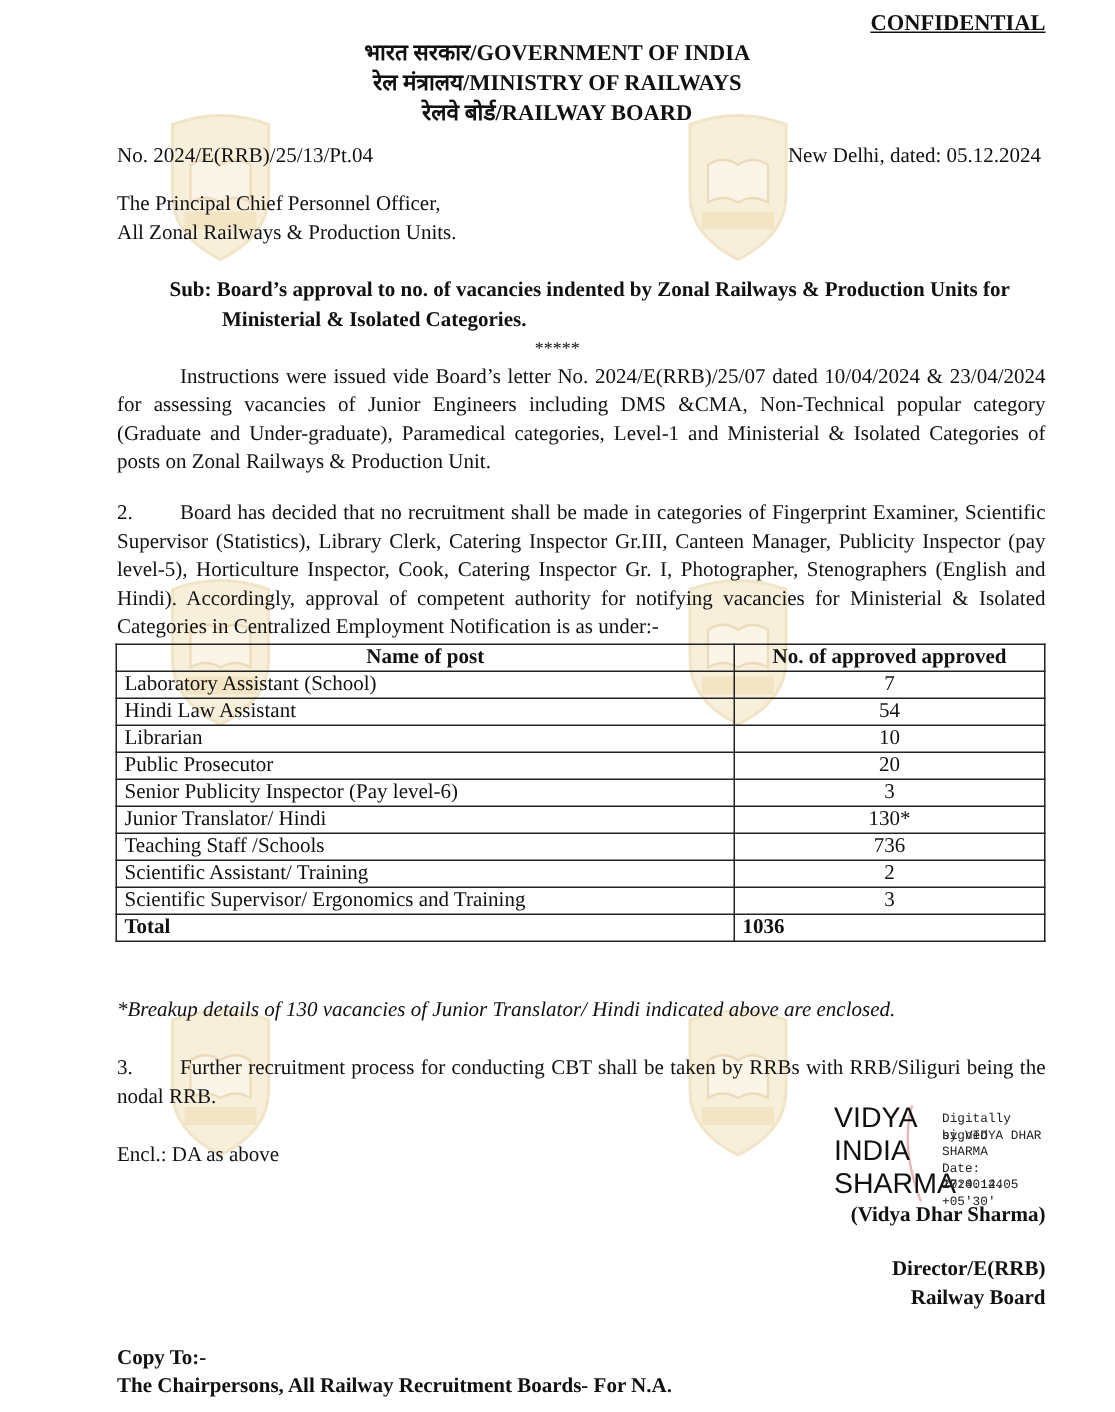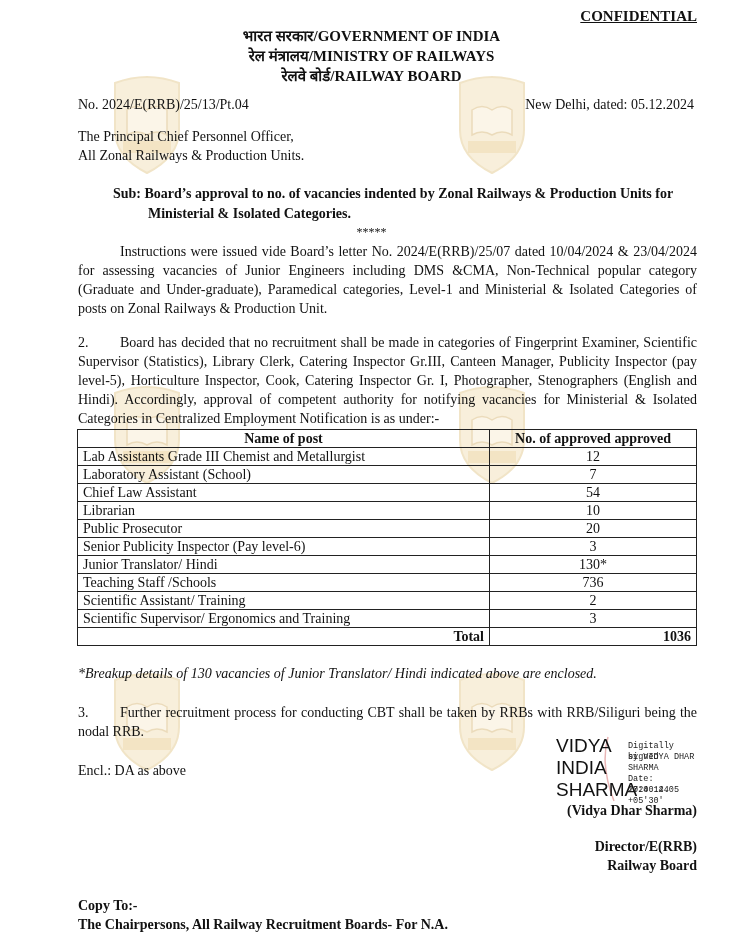--- a/index.html
+++ b/index.html
@@ -21,21 +21,21 @@
   .bold { font-weight: bold; }
   table.vac {
     position: absolute; left: 77px; top: 429px; width: 620px;
     border-collapse: collapse; font-size: 14px; line-height: 17px;
   }
   table.vac td, table.vac th {
     border: 1px solid #222; padding: 0 5px; height: 17px;
   }
   table.vac th { font-weight: bold; text-align: center; }
   table.vac td.num { text-align: center; width: 196px; }
-  table.vac tr.total td { font-weight: bold; text-align: right; }
+  table.vac tr.total td { font-weight: bold; text-align: left; }
   .sig-big { font-family: "Liberation Sans", "DejaVu Sans", sans-serif; font-size: 19px; line-height: 22px; color: #111; }
   .sig-small { font-family: Liberation Mono, monospace; font-size: 8.5px; line-height: 11px; color: #222; }
 </style>
 </head>
 <body>
 
 <svg class="wm" style="left:105px; top:75px;" viewBox="0 0 84 100">
   <path d="M10 8 Q42 -4 74 8 L74 55 Q74 82 42 98 Q10 82 10 55 Z" fill="#f3e3bf" stroke="#e6cf9a" stroke-width="2"></path>
   <path d="M22 35 Q32 28 42 35 Q52 28 62 35 L62 60 Q52 54 42 60 Q32 54 22 60 Z" fill="#f8eed6" stroke="#dcbf85" stroke-width="1.5"></path>
   <rect x="18" y="66" width="48" height="12" fill="#e8c98a" opacity="0.8"></rect>
@@ -89,29 +89,25 @@
 
 <table class="vac">
   <thead>
     <tr>
       <th>Name of post</th>
       <th>No. of approved approved</th>
     </tr>
   </thead>
   <tbody>
     <tr>
-        <td>Lab Assistants Grade III Chemist and Metallurgist</td>
-        <td class="num">12</td>
-      </tr>
-    <tr>
         <td>Laboratory Assistant (School)</td>
         <td class="num">7</td>
       </tr>
     <tr>
-        <td>Chief Law Assistant</td>
+        <td>Hindi Law Assistant</td>
         <td class="num">54</td>
       </tr>
     <tr>
         <td>Librarian</td>
         <td class="num">10</td>
       </tr>
     <tr>
         <td>Public Prosecutor</td>
         <td class="num">20</td>
       </tr>

